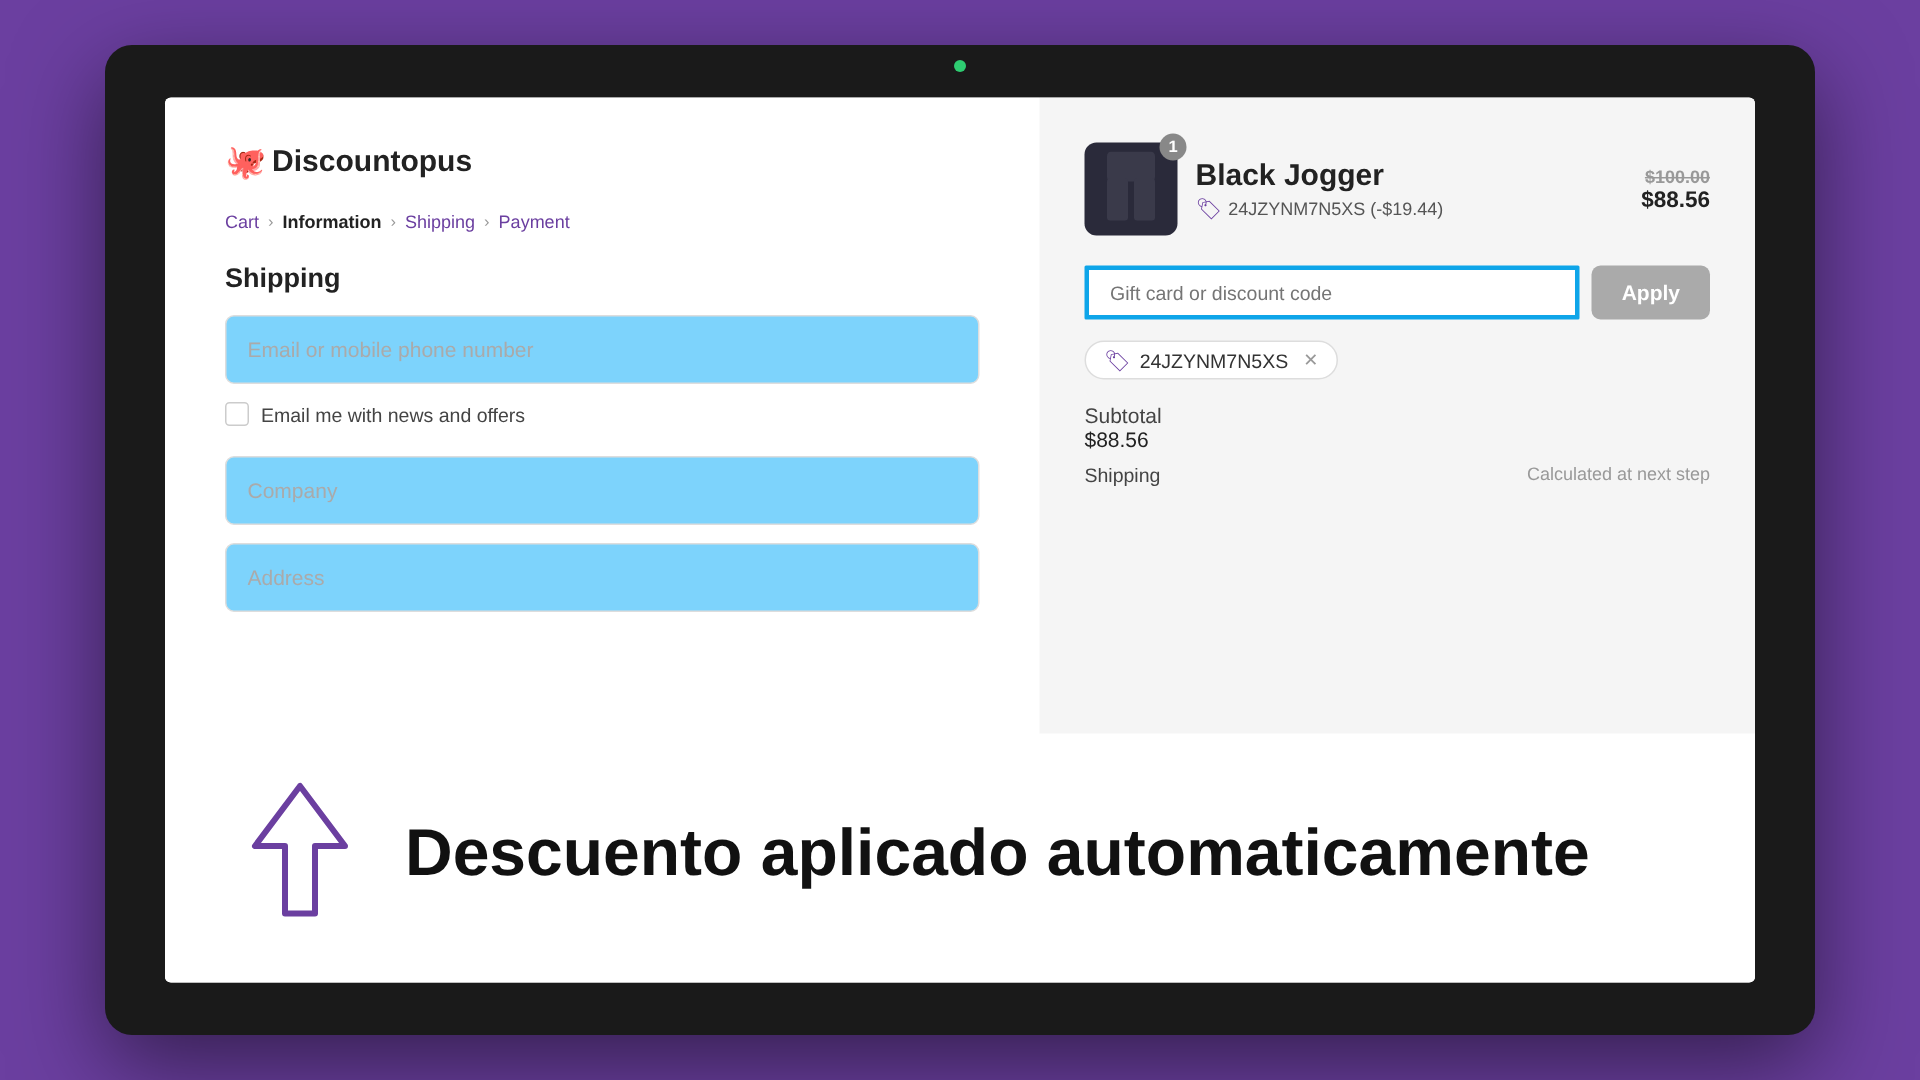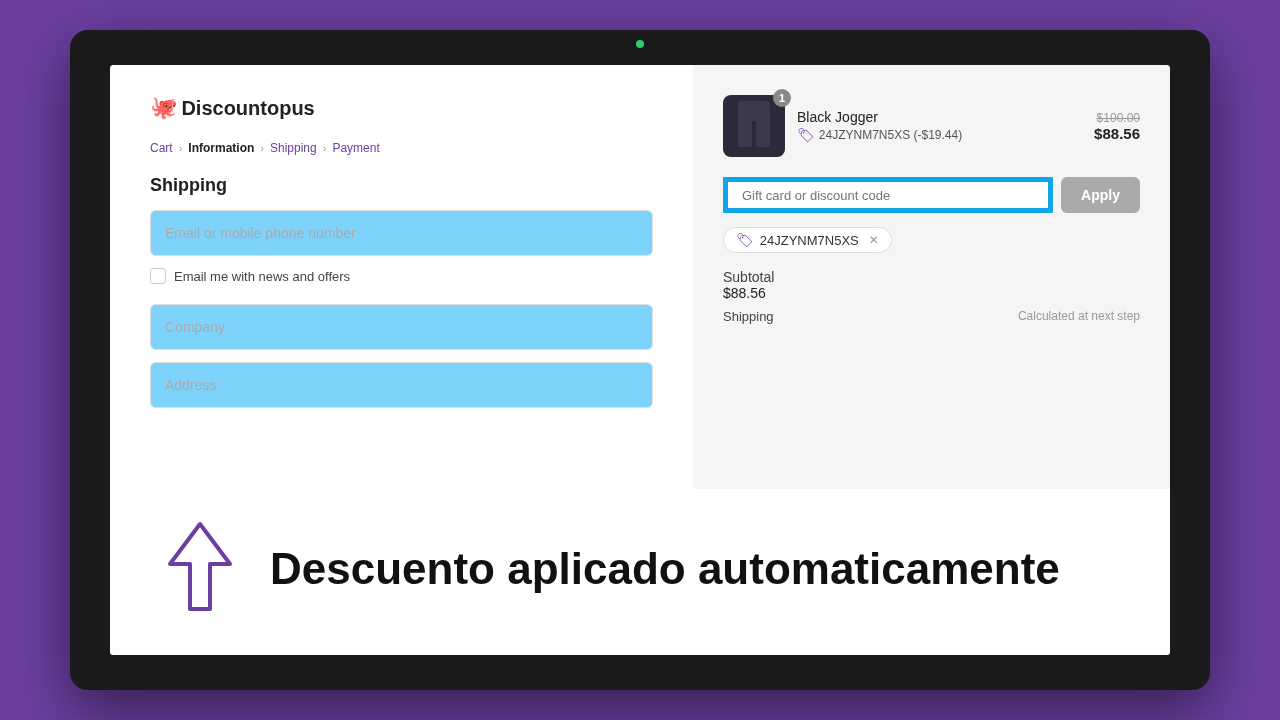--- a/index.html
+++ b/index.html
@@ -204,22 +204,22 @@
       align-items: center;
       justify-content: center;
       font-weight: 600;
     }
 
     .product-info {
       flex: 1;
     }
 
     .product-name {
-      font-size: 14px;
-      font-weight: 400;
+      font-size: 20px;
+      font-weight: 700;
       color: #222;
     }
 
     .product-tag-row {
       display: flex;
       align-items: center;
       gap: 4px;
       margin-top: 2px;
     }
 
@@ -230,38 +230,39 @@
     }
 
     .product-prices {
       text-align: right;
     }
 
     .price-original {
       font-size: 12px;
       color: #999;
       text-decoration: line-through;
+      font-weight: bold;
     }
 
     .price-current {
       font-size: 15px;
       font-weight: 600;
       color: #222;
     }
 
     
     .discount-row {
       display: flex;
       gap: 8px;
       margin-bottom: 14px;
     }
 
     .discount-input {
       flex: 1;
-      border: 5px solid #0ea5e9;
+      border: 3px solid #0ea5e9;
       border-radius: 1px;
       padding: 0 14px;
       font-size: 13px;
       color: #aaa;
       background: #fff;
       outline: none;
     }
 
     .apply-btn {
       background: #aaa;

